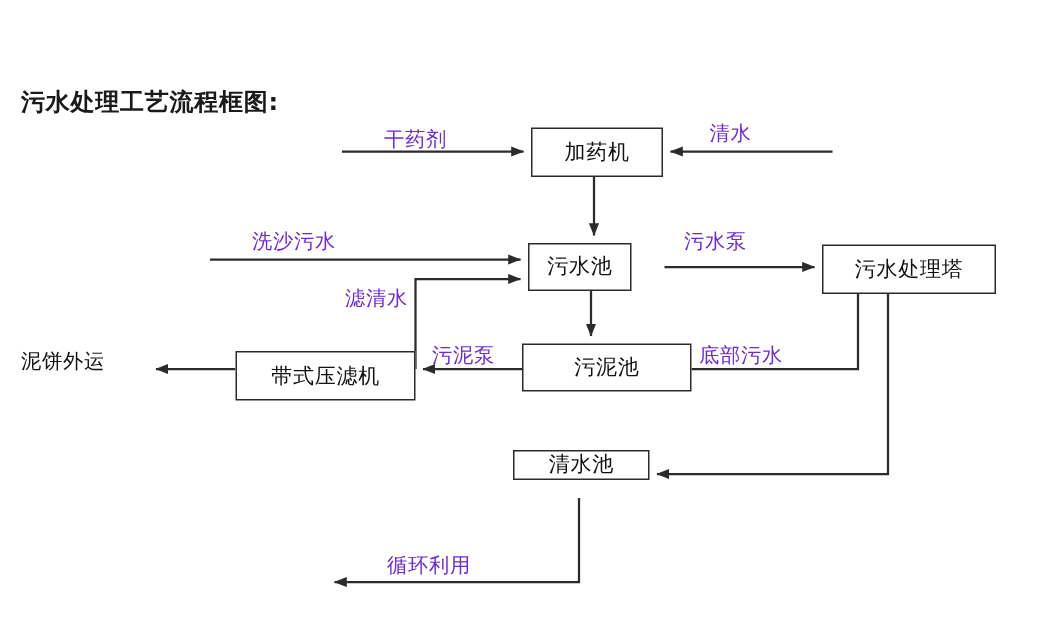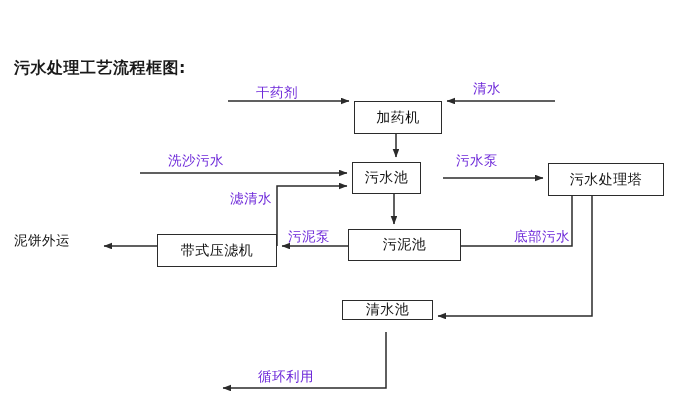--- a/index.html
+++ b/index.html
@@ -97,21 +97,21 @@
       <path d="M157,246 L104,246" marker-end="url(#ah)"></path>
 
       <path d="M572,196 L572,246 L443,246" marker-end="url(#ah)"></path>
 
       <path d="M592,196 L592,316 L438,316" marker-end="url(#ah)"></path>
 
       <path d="M386,332 L386,388 L223,388" marker-end="url(#ah)"></path>
     </g>
   </svg>
 
-  <div class="node" style="left:354px; top:101px; width:88px; height:33px;">
+  <div class="node" style="left:354px; top:85px; width:88px; height:33px;">
     <span>加药机</span>
   </div>
 
   <div class="node" style="left:352px; top:162px; width:69px; height:32px;">
     <span>污水池</span>
   </div>
 
   <div class="node" style="left:548px; top:163px; width:116px; height:33px;">
     <span>污水处理塔</span>
   </div>
@@ -133,19 +133,19 @@
   <div class="edge-label" style="left:473px; top:80px;">清水</div>
 
   <div class="edge-label" style="left:168px; top:152px;">洗沙污水</div>
 
   <div class="edge-label" style="left:230px; top:190px;">滤清水</div>
 
   <div class="edge-label" style="left:456px; top:152px;">污水泵</div>
 
   <div class="edge-label" style="left:288px; top:228px;">污泥泵</div>
 
-  <div class="edge-label" style="left:466px; top:228px;margin-left:48px;">底部污水</div>
+  <div class="edge-label" style="left:466px; top:228px;">底部污水</div>
 
   <div class="edge-label" style="left:258px; top:368px;">循环利用</div>
 
   <div class="terminal-label" style="left:14px; top:232px;">泥饼外运</div>
 
 </div>
 
 </body></html>

